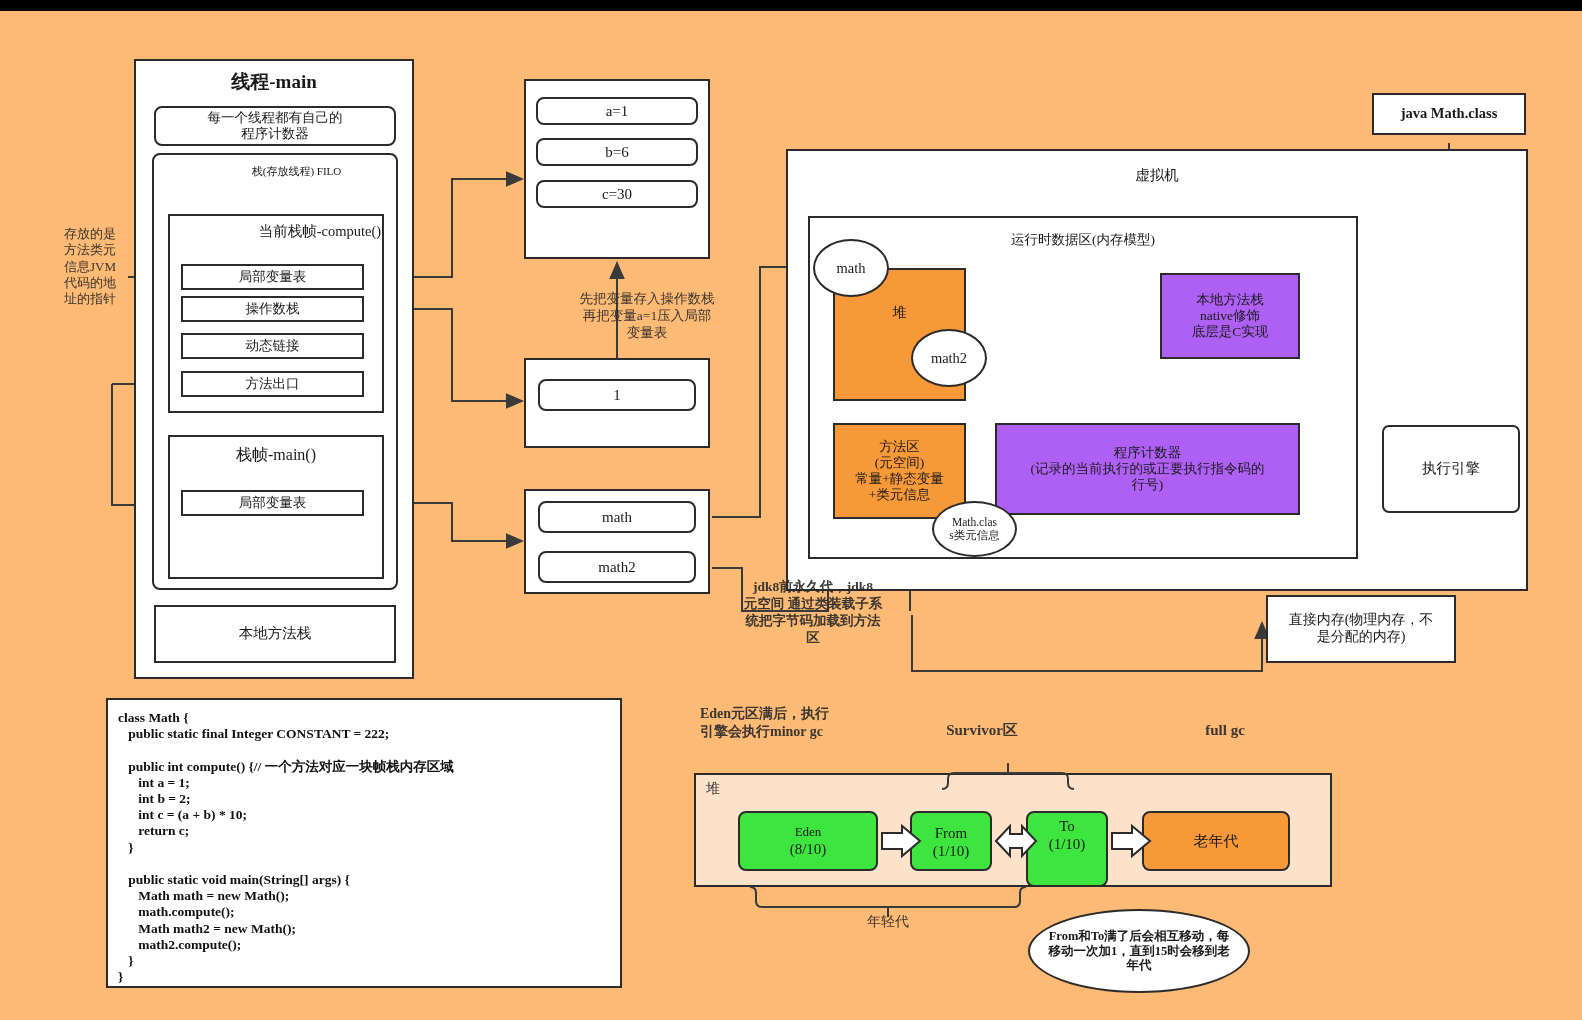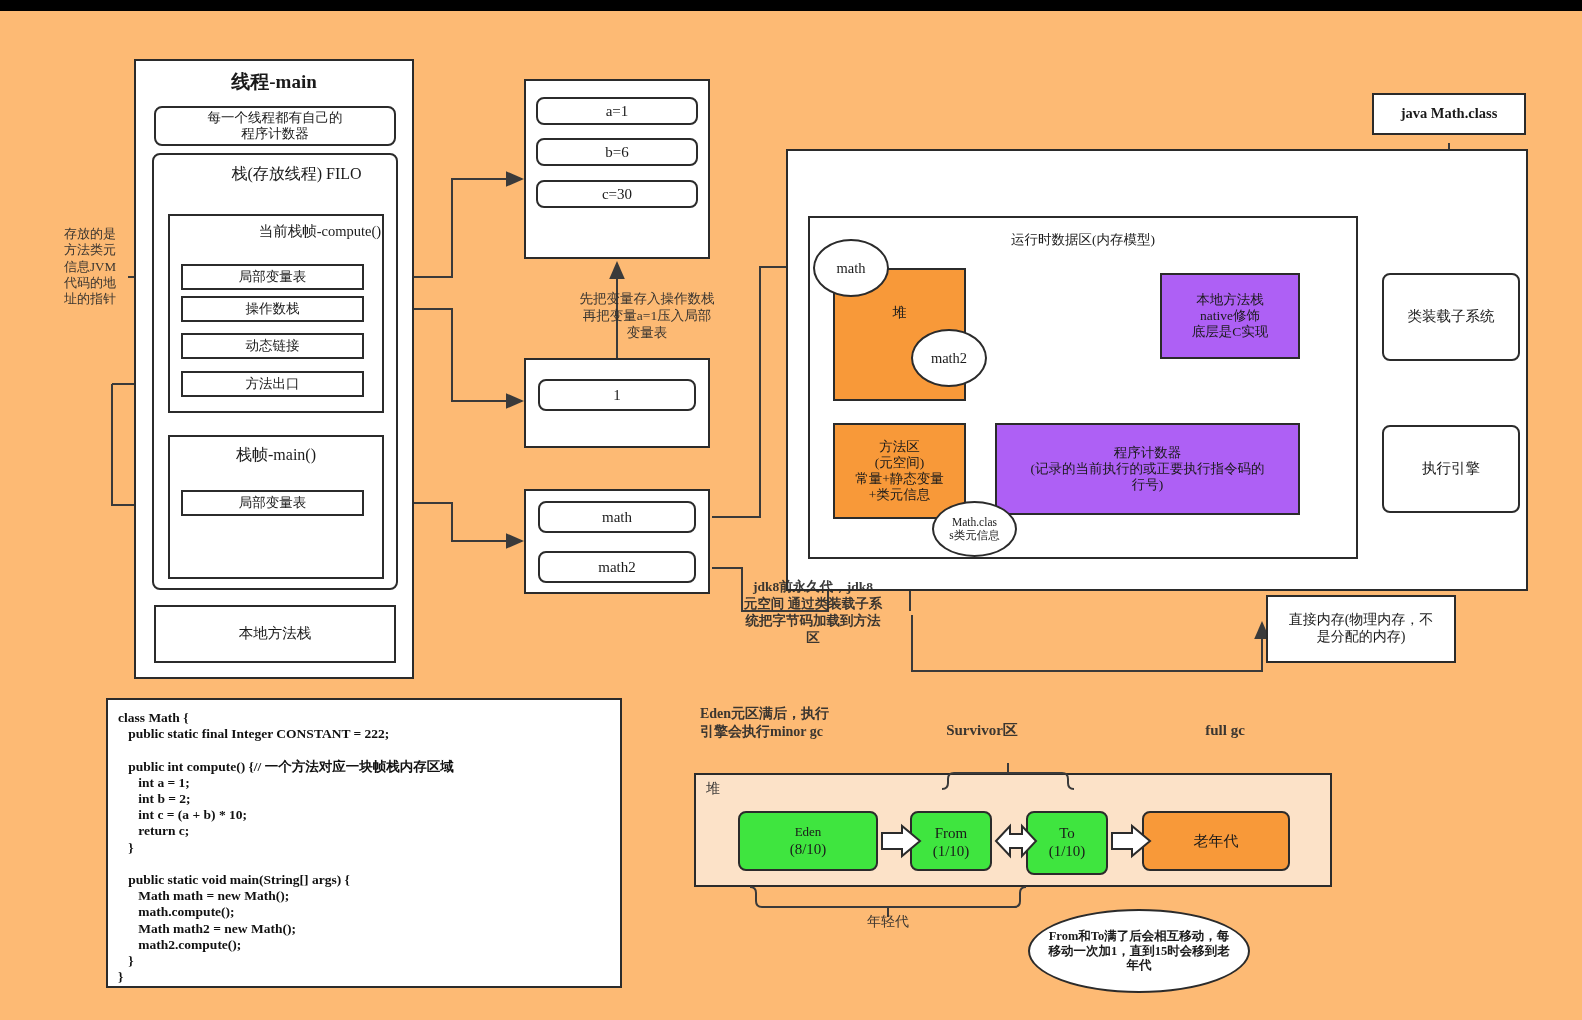--- a/index.html
+++ b/index.html
@@ -85,21 +85,21 @@
     </g>
   </svg>
 
   <div class="box" style="left:134px;top:48px;width:280px;height:620px;display:block;"></div>
   <div class="hdr" style="left:134px;top:58px;width:280px;font-size:19px;font-weight:bold;">线程-main</div>
 
   <div class="box rr" style="left:154px;top:95px;width:242px;height:40px;font-size:13.5px;white-space:pre-line;">每一个线程都有自己的
 程序计数器</div>
 
   <div class="box rr" style="left:152px;top:142px;width:246px;height:437px;display:block;"></div>
-  <div class="hdr" style="left:152px;top:153px;width:289px;font-size:16px;font-family:Liberation Serif, serif;">栈(存放线程) FILO</div>
+  <div class="hdr" style="left:152px;top:153px;width:289px;font-size:11px;font-family:Liberation Serif, serif;">栈(存放线程) FILO</div>
 
   <div class="box" style="left:168px;top:203px;width:216px;height:199px;display:block;"></div>
   <div class="hdr" style="left:168px;top:211px;width:216px;font-size:14.5px;padding-left:44px;">当前栈帧-compute()</div>
   <div class="box" style="left:181px;top:253px;width:183px;height:26px;font-size:13.5px;">局部变量表</div>
   <div class="box" style="left:181px;top:285px;width:183px;height:26px;font-size:13.5px;">操作数栈</div>
   <div class="box" style="left:181px;top:322px;width:183px;height:26px;font-size:13.5px;">动态链接</div>
   <div class="box" style="left:181px;top:360px;width:183px;height:26px;font-size:13.5px;">方法出口</div>
 
   <div class="box" style="left:168px;top:424px;width:216px;height:144px;display:block;"></div>
   <div class="hdr" style="left:168px;top:434px;width:216px;font-size:16px;">栈帧-main()</div>
@@ -122,20 +122,21 @@
   <div class="box rr" style="left:538px;top:368px;width:158px;height:32px;font-size:15px;">1</div>
   <div class="note" style="left:562px;top:280px;width:170px;font-size:13.5px;white-space:pre-line;">先把变量存入操作数栈
 再把变量a=1压入局部
 变量表</div>
 
   <div class="box" style="left:524px;top:478px;width:186px;height:105px;display:block;"></div>
   <div class="box rr" style="left:538px;top:490px;width:158px;height:32px;font-size:15px;">math</div>
   <div class="box rr" style="left:538px;top:540px;width:158px;height:32px;font-size:15px;">math2</div>
 
   <div class="box" style="left:786px;top:138px;width:742px;height:442px;display:block;"></div>
+  <div class="hdr" style="left:786px;top:155px;width:742px;font-size:14.5px;">虚拟机</div>
 
   <div class="box" style="left:808px;top:205px;width:550px;height:343px;display:block;"></div>
   <div class="hdr" style="left:808px;top:220px;width:550px;font-size:13.5px;">运行时数据区(内存模型)</div>
 
   <div class="box orange" style="left:833px;top:257px;width:133px;height:133px;display:block;"></div>
   <div class="hdr" style="left:833px;top:293px;width:133px;font-size:14px;">堆</div>
 
   <div class="ell" style="left:813px;top:228px;width:76px;height:58px;font-size:14.5px;">math</div>
   <div class="ell" style="left:911px;top:318px;width:76px;height:58px;font-size:14.5px;">math2</div>
 
@@ -150,22 +151,21 @@
 +类元信息</div>
 
   <div class="box purple" style="left:995px;top:412px;width:305px;height:92px;font-size:13.5px;white-space:pre-line;">程序计数器
 (记录的当前执行的或正要执行指令码的
 行号)</div>
 
   <div class="ell" style="left:932px;top:490px;width:85px;height:56px;font-size:11.5px;white-space:pre-line;">Math.clas
 s类元信息</div>
 
   <div class="box" style="left:1372px;top:82px;width:154px;height:42px;font-size:14.5px;font-weight:bold;">java Math.class</div>
-  <div class="box rr" style="left:1382px;top:262px;width:138px;height:88px;font-size:14.5px;">类装载子系统</div>
-  <div class="box rr" style="left:1382px;top:414px;width:138px;height:88px;font-size:14.5px;">执行引擎</div>
+  <div class="box rr" style="left:1382px;top:414px;width:138px;height:88px;font-size:14.5px;border-radius:7px;">执行引擎</div>
   <div class="box" style="left:1266px;top:584px;width:190px;height:68px;font-size:14px;white-space:pre-line;">直接内存(物理内存，不
 是分配的内存)</div>
 
   <div class="note" style="left:724px;top:568px;width:178px;font-size:13.5px;font-weight:bold;white-space:pre-line;">jdk8前永久代，jdk8
 元空间 通过类装载子系
 统把字节码加载到方法
 区</div>
 
   <div class="code" style="left:106px;top:687px;width:516px;height:290px;">class Math {
    public static final Integer CONSTANT = 222;
@@ -194,21 +194,21 @@
   <div class="note" style="left:706px;top:769px;width:36px;font-size:14px;text-align:left;">堆</div>
 
   <div class="box rr green" style="left:738px;top:800px;width:140px;height:60px;display:block;padding-top:11px;">
     <div style="font-size:13px;">Eden</div>
     <div style="font-size:15px;">(8/10)</div>
   </div>
   <div class="box rr green" style="left:910px;top:800px;width:82px;height:60px;display:block;padding-top:11px;">
     <div style="font-size:15px;">From</div>
     <div style="font-size:15px;">(1/10)</div>
   </div>
-  <div class="box rr green" style="left:1026px;top:800px;width:82px;height:64px;display:block;padding-top:11px;">
+  <div class="box rr green" style="left:1026px;top:800px;width:82px;height:76px;display:block;padding-top:4px;">
     <div style="font-size:15px;">To</div>
     <div style="font-size:15px;">(1/10)</div>
   </div>
   <div class="box rr orange" style="left:1142px;top:800px;width:148px;height:60px;font-size:15px;">老年代</div>
 
   <svg class="lines">
     <g fill="#ffffff" stroke="#2b2b2b" stroke-width="2">
 
       <path d="M882,822 L902,822 L902,815 L920,830 L902,845 L902,838 L882,838 z"></path>
 

